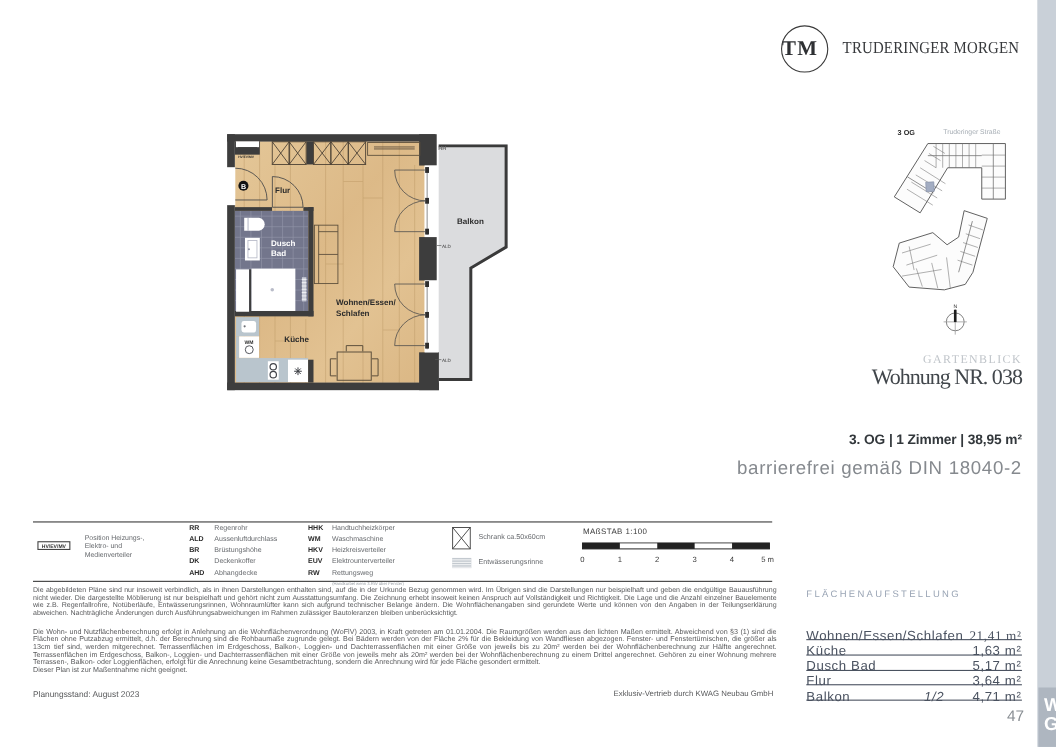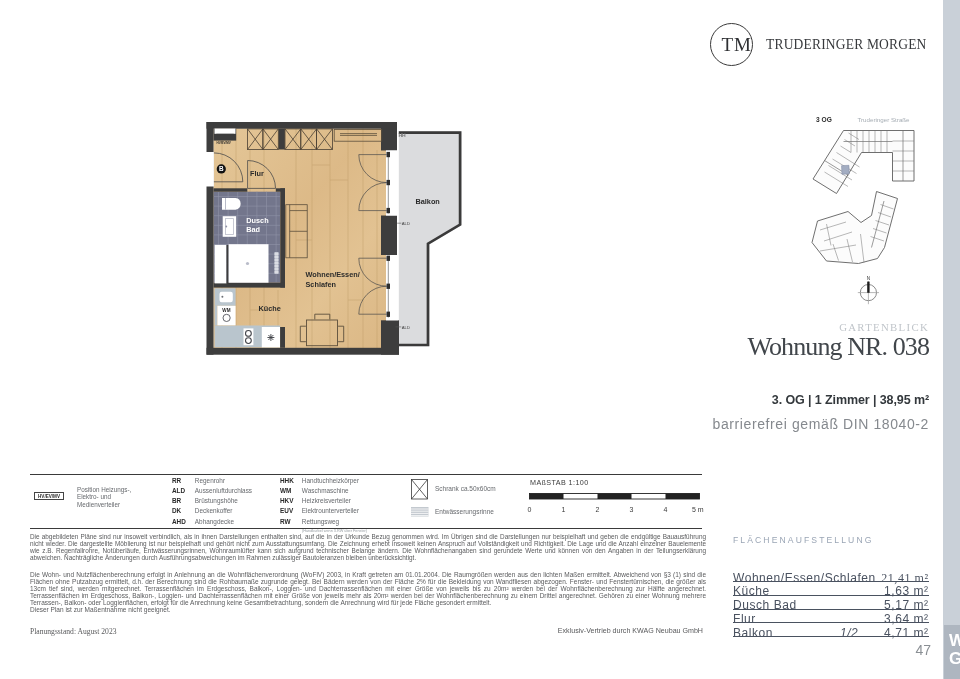--- a/index.html
+++ b/index.html
@@ -9,21 +9,21 @@
   svg text{font-family:"Liberation Sans",sans-serif;}
 </style>
 </head>
 <body>
 <div id="page">
 
 <div class="abs" style="left:943px;top:0;width:17px;height:679px;background:#c9d0d8;"></div>
 
 <div class="abs" style="left:944px;top:625px;width:16px;height:54px;background:#aeb6c0;overflow:hidden;color:#fff;font-weight:bold;font-size:17px;line-height:17.5px;padding-left:5px;padding-top:7px;box-sizing:border-box;">W<br>G</div>
 
-<div class="abs" style="left:710px;top:23px;width:41px;height:41px;border:1.4px solid #3a3a3a;border-radius:50%;text-align:right;">
+<div class="abs" style="left:710px;top:23px;width:41px;height:41px;border:1.4px solid #3a3a3a;border-radius:50%;text-align:left;font-weight:bold;">
   <span style="font-family:'Liberation Serif',serif;font-size:19px;color:#2e3033;line-height:41px;letter-spacing:1px;">TM</span>
 </div>
 
 <div class="abs" style="left:766px;top:35px;font-family:'Liberation Serif',serif;font-size:15.2px;color:#37393c;letter-spacing:0.2px;white-space:nowrap;transform:scale(0.89,1);transform-origin:0 0;">TRUDERINGER MORGEN</div>
 
 <div class="abs" style="left:162px;top:163.5px;width:38px;text-align:left;font-size:7.2px;font-weight:bold;color:#2a2a2a;padding-left:47px;">RW 1/2</div>
 
 <svg class="abs" style="left:195px;top:110px;" width="275" height="255" viewBox="195 110 275 255">
 
   <g>
@@ -283,26 +283,26 @@
     <circle cx="868.4" cy="292.6" r="8.1" fill="none" stroke="#6d6d6d" stroke-width="0.8"></circle>
     <line x1="857.8" y1="292.6" x2="879" y2="292.6" stroke="#9a9a9a" stroke-width="0.7"></line>
     <line x1="868.4" y1="281" x2="868.4" y2="304.2" stroke="#9a9a9a" stroke-width="0.7"></line>
     <rect x="867.2" y="281.6" width="2.4" height="11.2" fill="#1e1e1e"></rect>
     <text x="868.4" y="280.4" font-size="4.6" fill="#2a2a2a" text-anchor="middle">N</text>
   </g>
 </svg>
 
 <div class="abs" style="right:31px;top:321px;width:400px;text-align:right;font-family:'Liberation Serif',serif;font-size:10.8px;letter-spacing:1.3px;color:#c0c5ca;">GARTENBLICK</div>
 
-<div class="abs" style="right:31px;top:332px;width:500px;text-align:right;font-family:'Liberation Serif',serif;font-size:26px;color:#41464b;letter-spacing:-0.9px;">Wohnung NR. 038</div>
+<div class="abs" style="right:31px;top:332px;width:500px;text-align:right;font-family:'Liberation Serif',serif;font-size:20px;color:#41464b;letter-spacing:-0.9px;">Wohnung NR. 038</div>
 
 
 <div class="abs" style="right:31px;top:392.5px;width:400px;text-align:right;font-size:12.5px;font-weight:bold;color:#33383c;letter-spacing:-0.1px;">3. OG | 1 Zimmer | 38,95 m²</div>
 
-<div class="abs" style="right:31px;top:415.5px;width:400px;text-align:right;font-size:14px;letter-spacing:0.6px;color:#85898e;">barrierefrei gemäß DIN 18040-2</div>
+<div class="abs" style="right:31px;top:415.5px;width:400px;text-align:right;font-size:17px;letter-spacing:0.6px;color:#85898e;">barrierefrei gemäß DIN 18040-2</div>
 
 <div class="abs" style="left:30px;top:474px;width:672px;height:1px;background:#3a3a3a;"></div>
 
 <div class="abs" style="left:34px;top:491.5px;width:30px;height:8.6px;border:0.8px solid #444;box-sizing:border-box;text-align:center;font-size:4.6px;font-weight:bold;color:#2a2a2a;line-height:7.6px;">HV/EV/MV</div>
 
 <div class="abs" style="left:77px;top:485.5px;font-size:6.3px;color:#66696d;line-height:7.6px;">Position Heizungs-,<br>Elektro- und<br>Medienverteiler</div>
 
 <div class="abs" style="left:172px;top:476px;font-size:6.4px;line-height:8.15px;color:#66696d;">
 <table style="border-collapse:collapse;font-size:6.4px;line-height:8.15px;">
 <tbody>
@@ -388,21 +388,21 @@
 <div class="abs" style="left:629.5px;top:505.5px;font-size:7px;color:#3a3a3a;">3</div>
 <div class="abs" style="left:663.5px;top:505.5px;font-size:7px;color:#3a3a3a;">4</div>
 <div class="abs" style="left:692px;top:505.5px;font-size:7px;color:#3a3a3a;">5 m</div>
 
 <div class="abs" style="left:30px;top:527.5px;width:672px;height:1px;background:#3a3a3a;"></div>
 
 <div class="abs" style="left:30px;top:533px;width:676px;font-size:6.4px;line-height:7.15px;color:#595a5c;text-align:justify;">Die abgebildeten Pläne sind nur insoweit verbindlich, als in ihnen Darstellungen enthalten sind, auf die in der Urkunde Bezug genommen wird. Im Übrigen sind die Darstellungen nur beispielhaft und geben die endgültige Bauausführung nicht wieder. Die dargestellte Möblierung ist nur beispielhaft und gehört nicht zum Ausstattungsumfang. Die Zeichnung erhebt insoweit keinen Anspruch auf Vollständigkeit und Richtigkeit. Die Lage und die Anzahl einzelner Bauelemente wie z.B. Regenfallrohre, Notüberläufe, Entwässerungsrinnen, Wohnraumlüfter kann sich aufgrund technischer Belange ändern. Die Wohnflächenangaben sind gerundete Werte und können von den Angaben in der Teilungserklärung abweichen. Nachträgliche Änderungen durch Ausführungsabweichungen im Rahmen zulässiger Bautoleranzen bleiben unberücksichtigt.</div>
 
 <div class="abs" style="left:30px;top:571px;width:676px;font-size:6.5px;line-height:7.05px;color:#595a5c;text-align:justify;">Die Wohn- und Nutzflächenberechnung erfolgt in Anlehnung an die Wohnflächenverordnung (WoFlV) 2003, in Kraft getreten am 01.01.2004. Die Raumgrößen werden aus den lichten Maßen ermittelt. Abweichend von §3 (1) sind die Flächen ohne Putzabzug ermittelt, d.h. der Berechnung sind die Rohbaumaße zugrunde gelegt. Bei Bädern werden von der Fläche 2% für die Bekleidung von Wandfliesen abgezogen. Fenster- und Fenstertürnischen, die größer als 13cm tief sind, werden mitgerechnet. Terrassenflächen im Erdgeschoss, Balkon-, Loggien- und Dachterrassenflächen mit einer Größe von jeweils bis zu 20m² werden bei der Wohnflächenberechnung zur Hälfte angerechnet. Terrassenflächen im Erdgeschoss, Balkon-, Loggien- und Dachterrassenflächen mit einer Größe von jeweils mehr als 20m² werden bei der Wohnflächenberechnung zu einem Drittel angerechnet. Gehören zu einer Wohnung mehrere Terrassen-, Balkon- oder Loggienflächen, erfolgt für die Anrechnung keine Gesamtbetrachtung, sondern die Anrechnung wird für jede Fläche gesondert ermittelt.<br>Dieser Plan ist zur Maßentnahme nicht geeignet.</div>
 
-<div class="abs" style="left:30px;top:626.5px;font-size:7.6px;color:#58595b;font-family:Liberation Serif, serif;">Planungsstand: August 2023</div>
+<div class="abs" style="left:30px;top:626.5px;font-size:7.6px;color:#58595b;">Planungsstand: August 2023</div>
 
 <div class="abs" style="left:430px;top:626.5px;width:273px;text-align:right;font-size:7.1px;color:#58595b;">Exklusiv-Vertrieb durch KWAG Neubau GmbH</div>
 
 <div class="abs" style="left:733px;top:535px;font-size:8.6px;letter-spacing:2.1px;color:#9aa5b5;">FLÄCHENAUFSTELLUNG</div>
 
 <div class="abs" style="left:733px;top:560px;width:195.6px;height:80px;font-size:12px;letter-spacing:0.55px;color:#4a5260;">
 
   <div style="position:absolute;left:0;top:10.5px;">Wohnen/Essen/Schlafen</div>
       <div style="position:absolute;right:0;top:10.5px;font-family:Liberation Serif, serif;">21,41 m²</div>
   <div style="position:absolute;left:0;top:21.4px;width:195.6px;height:1px;background:#4a5260;"></div>

